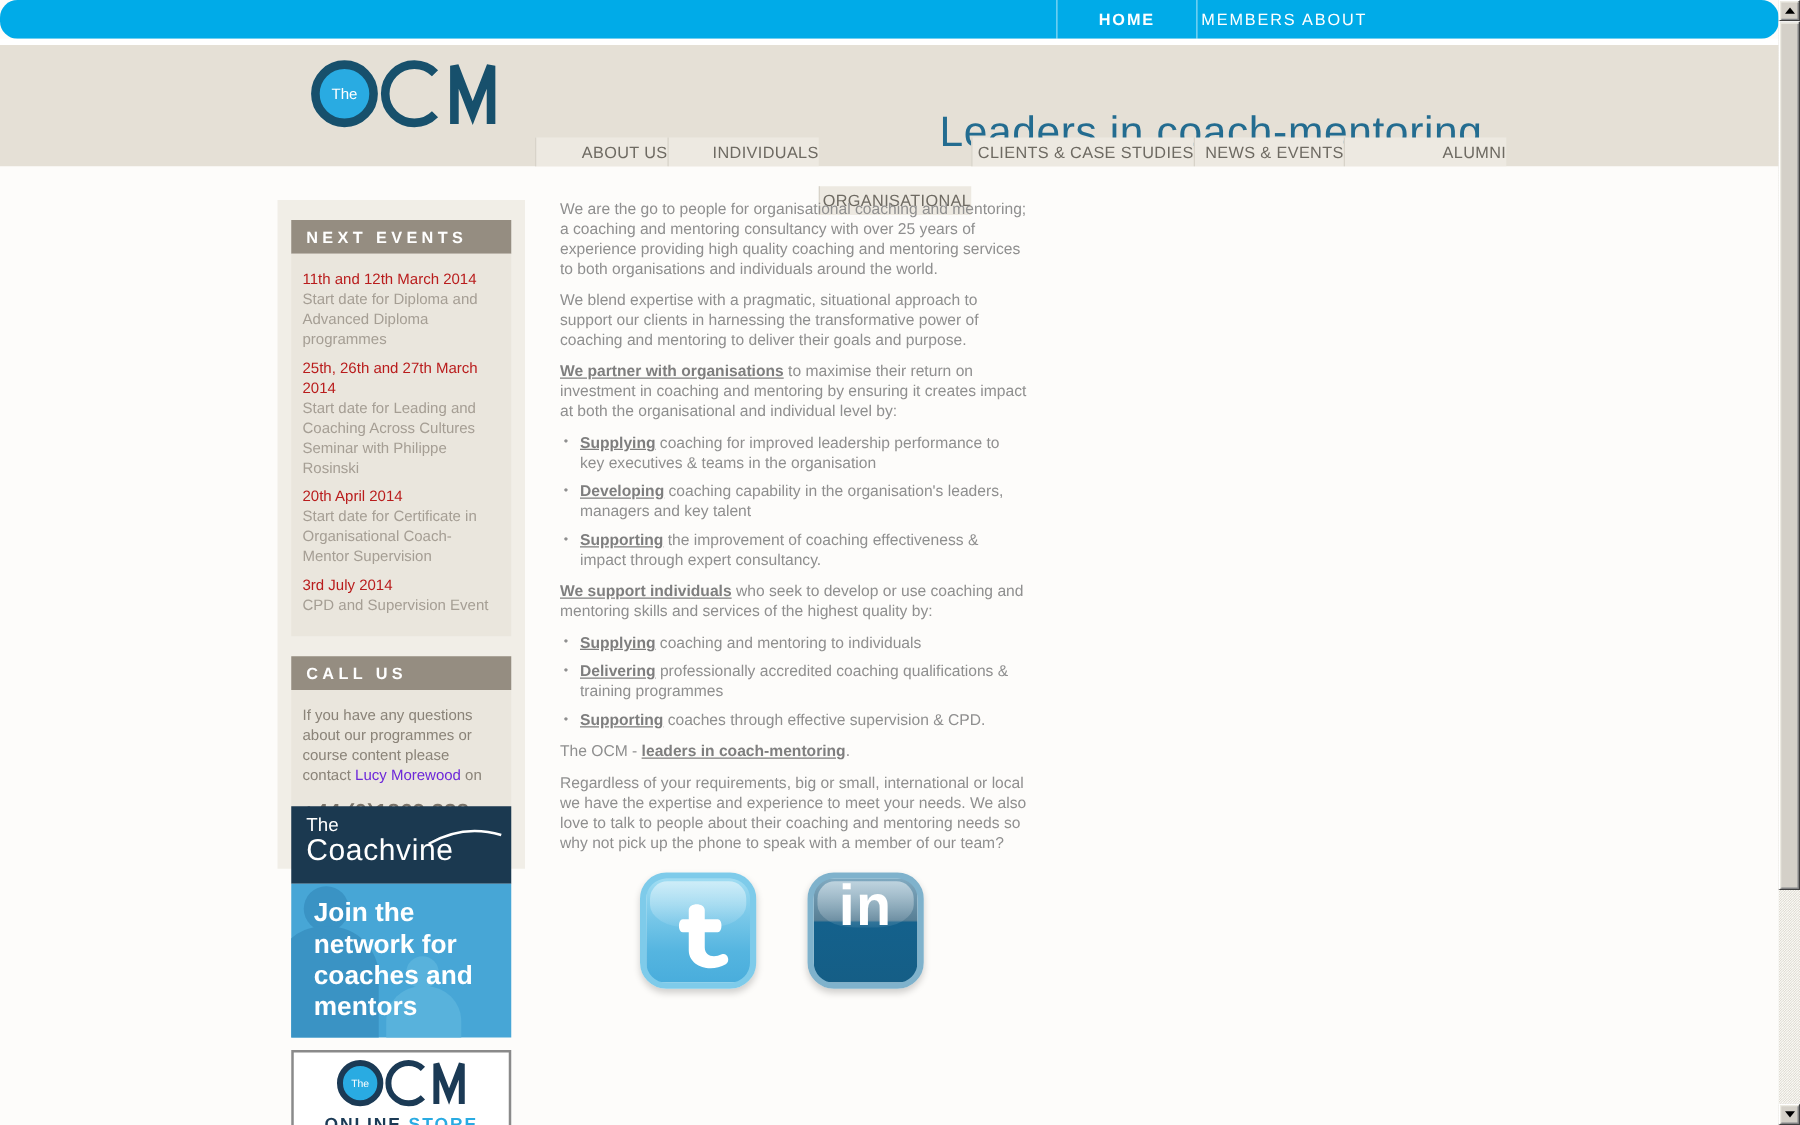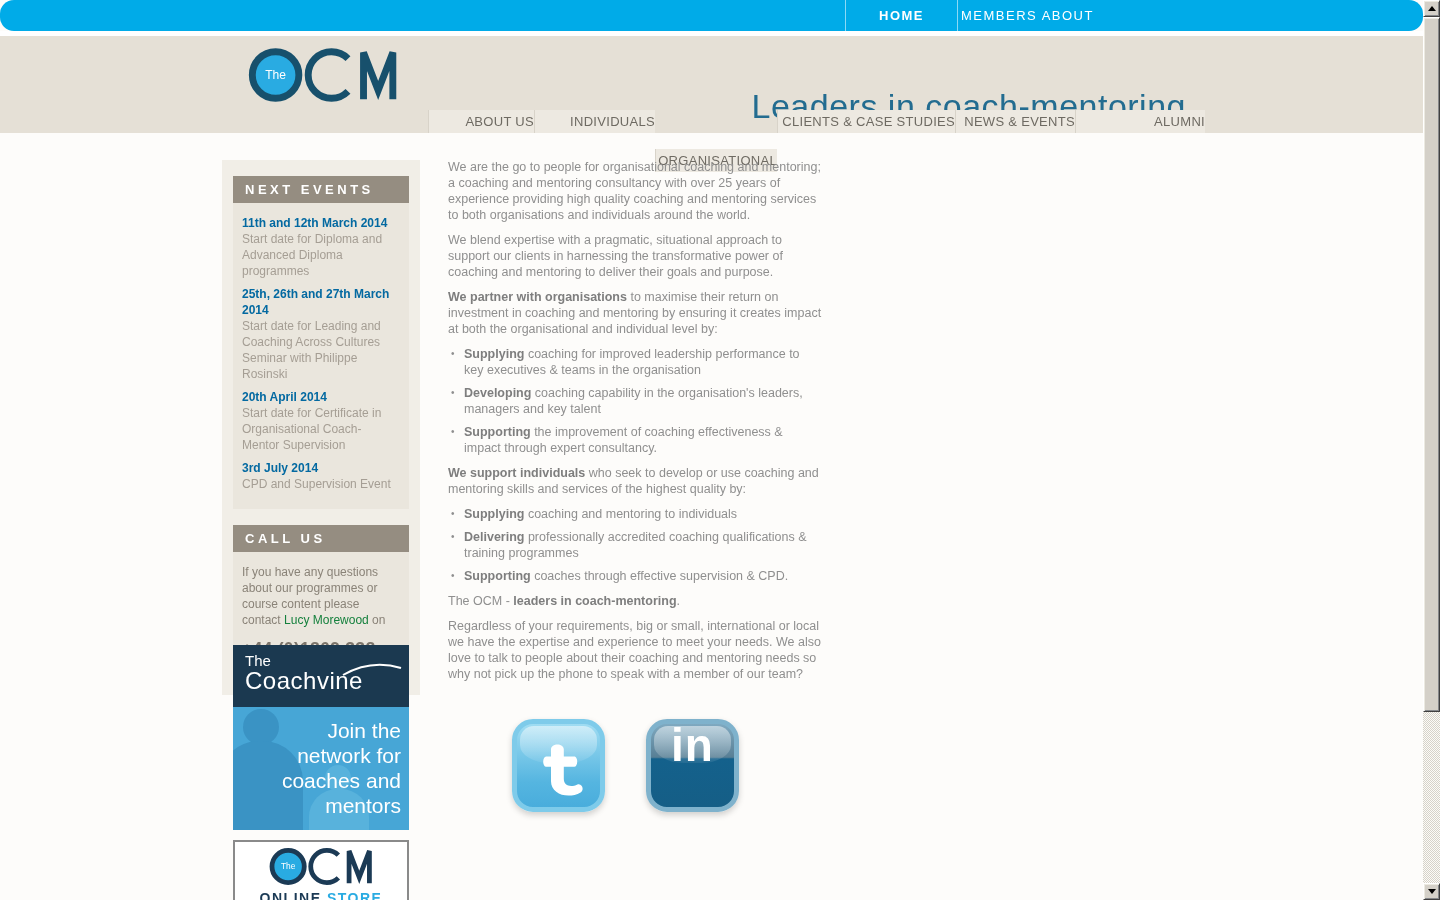--- a/index.html
+++ b/index.html
@@ -26,59 +26,59 @@
   .nav-item { height:23px; line-height:23px; text-align:right; font-size:13px; color:#6E6A62;
               background:#EDE9E1; border-left:1px solid #D8D3C9; letter-spacing:.3px; cursor:pointer; }
   .nv-0{width:106px;} .nv-1{width:121px;} .nv-2{width:122px;margin-top:39px;} .nv-3{width:178px;} .nv-4{width:120px;} .nv-5{width:130px;padding-left:32px;}
 
   
   .side-panel { position:absolute; left:222px; top:160px; width:198px; background:#F1EEE7; padding:16px 11px 12px 11px; }
   .widget-header { height:27px; line-height:27px; background:#958D81; color:#FFFFFF;
                    font-size:13px; font-weight:700; letter-spacing:3.5px; padding-left:12px; }
   .widget-body { background:#EAE6DD; padding:12px 12px 10px 9px; font-size:12px; line-height:16px; }
   .event { margin-bottom:7px; }
-  .event-date { font-weight:700; color:#0369a1; }
+  .event-date { font-weight:400; color:#b91c1c; }
   .event-desc { color:#A59E94; }
   .gap13 { height:16px; }
   .callus-text { color:#8A8378; }
-  .contact-link { color:#15803d; cursor:pointer; }
+  .contact-link { color:#6d28d9; cursor:pointer; }
   .phone { margin-top:13px; font-size:17.5px; font-weight:700; color:#7B746A; letter-spacing:.3px; }
 
   
   .coachvine { position:absolute; left:233px; top:645px; width:176px; height:185px; cursor:pointer; }
   .cv-top { position:relative; height:62px; background:#1B3950; color:#FFFFFF; padding:7px 0 0 12px; overflow:hidden; }
   .cv-the { font-size:15px; }
   .cv-name { font-size:24px; letter-spacing:.5px; margin-top:-2px; }
   .cv-vine { position:absolute; right:6px; top:14px; }
   .cv-bottom { position:relative; height:123px; background:#47A6D6; overflow:hidden; }
   .sil-head { position:absolute; left:10px; top:2px; width:36px; height:36px; border-radius:50%; background:#3A93C4; }
   .sil-body { position:absolute; left:-14px; top:34px; width:84px; height:100px; border-radius:40px 40px 0 0; background:#3A93C4; }
   .sil2-head { position:absolute; left:92px; top:58px; width:26px; height:26px; border-radius:50%; background:#58B2DC; }
   .sil2-body { position:absolute; left:76px; top:82px; width:60px; height:50px; border-radius:28px 28px 0 0; background:#58B2DC; }
-  .cv-msg { position:absolute; right:8px; top:11px; width:150px; text-align:right; color:#FFFFFF;
-            font-size:21px; font-weight:400; line-height:25px; }
+  .cv-msg { position:absolute; right:8px; top:11px; width:150px; text-align:left; color:#FFFFFF;
+            font-size:21px; font-weight:700; line-height:25px; }
 
   
   .store { position:absolute; left:233px; top:840px; width:176px; height:76px; background:#FFFFFF;
            border:2px solid #8A8A8A; text-align:center; overflow:hidden; cursor:pointer; }
   .store svg { margin-top:4px; }
   .store-line { font-size:14px; font-weight:700; letter-spacing:1.5px; margin-top:-1px; }
   .store-online { color:#1B3A55; }
   .store-store { color:#29ABE2; }
 
   
   .content { position:absolute; left:448px; top:159px; width:374px; color:#8F8F8F;
              font-size:12.5px; line-height:16px; }
   .content p { margin-bottom:9px; }
-  .content b { color:#7E7E7E; font-weight:700; }
+  .content b { color:#7E7E7E; font-weight:700;text-decoration:underline; }
   ul.blist { list-style:none; margin:3px 0 9px 0; }
   ul.blist li { position:relative; padding-left:16px; margin-bottom:7px; }
   .dot { position:absolute; left:3px; top:0; font-size:10px; color:#8F8F8F; }
 
-  .social-row { display:flex; gap:41px; margin:37px 0 0 64px; }
+  .social-row { display:flex; gap:41px; margin:16px 0 0 64px; }
   .sicon { position:relative; width:93px; height:93px; border-radius:21px; cursor:pointer;
            box-shadow:0 3px 6px rgba(0,0,0,.18); }
   .sicon::before { content:''; position:absolute; left:3px; top:2px; right:3px; height:44%;
                    border-radius:14px 14px 30px 30px / 14px 14px 18px 18px;
                    background:linear-gradient(rgba(255,255,255,.5),rgba(255,255,255,.07)); z-index:2; }
   .tw { border:5px solid #7ECBEA; background:linear-gradient(180deg,#9FDCF2 0%,#55B5E0 70%,#49ADDC 100%); }
   .tw svg { position:relative; z-index:3; display:block; margin:6px auto 0 auto; }
   .li { border:5px solid #7FB2CC; background:linear-gradient(180deg,#7FA9C0 0%,#587F95 40%,#14618C 42%,#155E86 100%); }
   .li-label { position:relative; z-index:3; display:block; text-align:center; margin-top:13px;
               font-size:46px; font-weight:700; color:#FFFFFF; letter-spacing:1px; }

